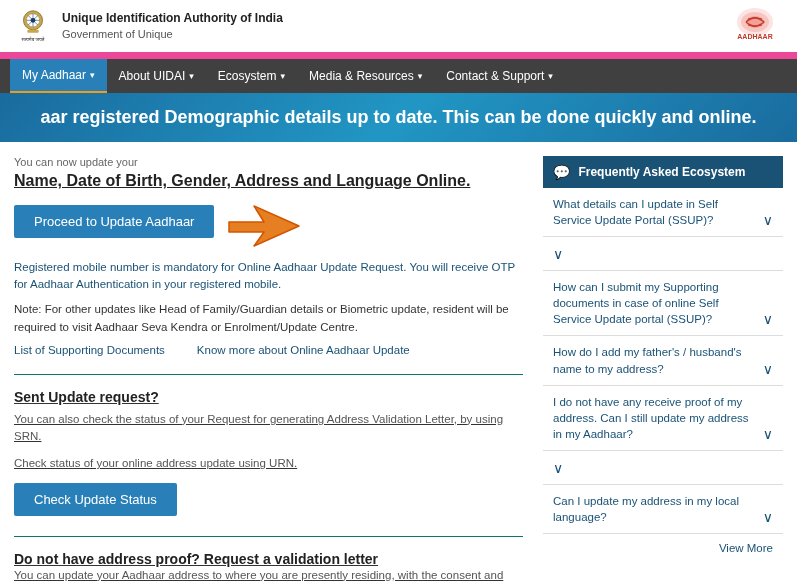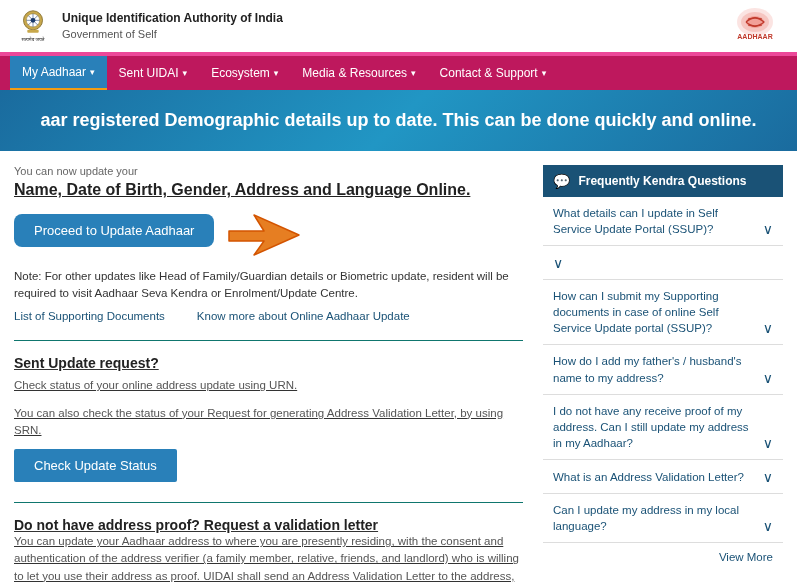--- a/index.html
+++ b/index.html
@@ -1,43 +1,43 @@
 <!DOCTYPE html>
 <html><head>
   <meta charset="utf-8">
   <style>
     * { margin: 0; padding: 0; box-sizing: border-box; }
     body { font-family: Arial, sans-serif; font-size: 13px; color: #333; width: 797px; overflow-x: hidden; background: #fff; }
 
     
-    .header { display: flex; align-items: center; justify-content: space-between; padding: 6px 14px; background: #fff; border-bottom: 4px solid #ec4899; }
+    .header { display: flex; align-items: center; justify-content: space-between; padding: 6px 14px; background: #fff; border-bottom: 7px solid #ec4899; }
     .header-left { display: flex; align-items: center; gap: 10px; }
     .header-title { font-size: 11px; color: #555; line-height: 1.4; }
     .header-title strong { font-size: 12px; color: #222; }
 
     
-    .nav { background: #be185d; display: flex; align-items: center; padding: 0 10px; height: 34px; }
+    .nav { background: #404040; display: flex; align-items: center; padding: 0 10px; height: 34px; }
     .nav-item { color: #fff; font-size: 12px; padding: 0 12px; height: 34px; display: flex; align-items: center; cursor: pointer; white-space: nowrap; gap: 4px; }
     .nav-item:hover, .nav-item.active { background: #2980b9; }
     .nav-item.active { background: #2980b9; border-bottom: 2px solid #f39c12; }
     .nav-arrow { font-size: 9px; }
 
     
-    .hero { background: linear-gradient(135deg, #1a6b9e 0%, #2196c4 50%, #1a6b9e 100%); color: #fff; padding: 20px 20px; font-size: 18px; font-weight: bold; text-align: center; white-space: nowrap; overflow: hidden; }
+    .hero { background: linear-gradient(135deg, #1a6b9e 0%, #2196c4 50%, #1a6b9e 100%); color: #fff; padding: 14px 20px; font-size: 18px; font-weight: bold; text-align: center; white-space: nowrap; overflow: hidden; }
 
     
     .main { display: flex; gap: 0; padding: 14px; }
     .left-col { flex: 1; padding-right: 20px; }
     .right-col { width: 240px; flex-shrink: 0; }
 
     
     .update-label { font-size: 11px; color: #666; margin-bottom: 3px; }
     .update-title { font-size: 16px; font-weight: bold; color: #222; margin-bottom: 12px; line-height: 1.3; text-decoration: underline; }
 
-    .btn-proceed { background: #2980b9; color: #fff; border: none; padding: 9px 20px; font-size: 13px; cursor: pointer; border-radius: 8px; margin-bottom: 10px; display: inline-block; }
+    .btn-proceed { background: #2980b9; color: #fff; border: none; padding: 9px 20px; font-size: 13px; cursor: pointer; border-radius: 2px; margin-bottom: 10px; display: inline-block; }
 
     .info-text { font-size: 11.5px; color: #1a5276; line-height: 1.5; margin-bottom: 8px; }
     .note-text { font-size: 11.5px; color: #333; line-height: 1.5; margin-bottom: 8px; }
     .note-text a, .links a { color: #1a5276; text-decoration: none; font-size: 11.5px; }
     .links { margin-bottom: 18px; display: flex; gap: 32px; }
 
     .section-divider { border-top: 1px solid #0f766e; padding-top: 14px; margin-bottom: 8px; text-decoration: underline; }
     .section-title { font-size: 14px; font-weight: bold; color: #222; margin-bottom: 6px; }
     .section-desc { font-size: 11.5px; color: #555; line-height: 1.5; margin-bottom: 10px; }
 
@@ -75,21 +75,21 @@
       <line x1="20" y1="7" x2="20" y2="21" stroke="#1a3a6b" stroke-width="0.6"></line>
       <line x1="13" y1="14" x2="27" y2="14" stroke="#1a3a6b" stroke-width="0.6"></line>
       <line x1="15" y1="9" x2="25" y2="19" stroke="#1a3a6b" stroke-width="0.6"></line>
       <line x1="25" y1="9" x2="15" y2="19" stroke="#1a3a6b" stroke-width="0.6"></line>
 
       <rect x="14" y="24" width="12" height="3" rx="1" fill="#c8a84b"></rect>
       <text x="20" y="36" text-anchor="middle" font-size="5" fill="#333" font-family="serif">सत्यमेव जयते</text>
     </svg>
     <div class="header-title">
       <strong>Unique Identification Authority of India</strong><br>
-      <span>Government of Self</span>
+      <span>Government of Unique</span>
     </div>
   </div>
 
   <svg width="55" height="40" viewBox="0 0 55 40" xmlns="http://www.w3.org/2000/svg">
     <rect width="55" height="40" rx="3" fill="#fff"></rect>
     <ellipse cx="27" cy="16" rx="18" ry="14" fill="#e74c3c" opacity="0.15"></ellipse>
     <ellipse cx="27" cy="16" rx="14" ry="10" fill="#e74c3c" opacity="0.2"></ellipse>
     <ellipse cx="27" cy="16" rx="9" ry="6" fill="#e74c3c" opacity="0.3"></ellipse>
 
     <path d="M 18 16 Q 27 8 36 16 Q 27 24 18 16" fill="none" stroke="#c0392b" stroke-width="1.2"></path>
@@ -98,21 +98,21 @@
     <text x="27" y="33" text-anchor="middle" font-size="7" fill="#c0392b" font-weight="bold" font-family="Arial">AADHAAR</text>
   </svg>
 </div>
 
 <nav class="nav">
   <div class="nav-item active">
     <span>My Aadhaar</span>
     <span class="nav-arrow">▾</span>
   </div>
   <div class="nav-item">
-    <span>Sent UIDAI</span>
+    <span>About UIDAI</span>
     <span class="nav-arrow">▾</span>
   </div>
   <div class="nav-item">
     <span>Ecosystem</span>
     <span class="nav-arrow">▾</span>
   </div>
   <div class="nav-item">
     <span>Media &amp; Resources</span>
     <span class="nav-arrow">▾</span>
   </div>
@@ -133,45 +133,46 @@
     <p class="update-title">Name, Date of Birth, Gender, Address and Language Online.</p>
 
     <div class="proceed-row">
       <button class="btn-proceed">Proceed to Update Aadhaar</button>
 
       <svg width="80" height="45" viewBox="0 0 80 45" xmlns="http://www.w3.org/2000/svg">
         <polygon points="75,22 30,2 40,18 5,18 5,28 40,28 30,42" fill="#e67e22" stroke="#d35400" stroke-width="1.5" stroke-linejoin="round"></polygon>
       </svg>
     </div>
 
+    <p class="info-text">Registered mobile number is mandatory for Online Aadhaar Update Request. You will receive OTP for Aadhaar Authentication in your registered mobile.</p>
     <p class="note-text">Note: For other updates like Head of Family/Guardian details or Biometric update, resident will be required to visit Aadhaar Seva Kendra or Enrolment/Update Centre.</p>
 
     <div class="links">
       <a href="#">List of Supporting Documents</a>
       <a href="#">Know more about Online Aadhaar Update</a>
     </div>
 
     <div class="section-divider">
       <p class="section-title">Sent Update request?</p>
+      <p class="section-desc">You can also check the status of your Request for generating Address Validation Letter, by using SRN.</p>
       <p class="section-desc">Check status of your online address update using URN.</p>
-      <p class="section-desc">You can also check the status of your Request for generating Address Validation Letter, by using SRN.</p>
       <button class="btn-check">Check Update Status</button>
     </div>
 
     <div class="section-divider">
       <p class="section-title2">Do not have address proof? Request a validation letter</p>
       <p class="section-desc2">You can update your Aadhaar address to where you are presently residing, with the consent and authentication of the address verifier (a family member, relative, friends, and landlord) who is willing to let you use their address as proof. UIDAI shall send an Address Validation Letter to the address, which could be used for online update.</p>
 
     </div>
   </div>
 
   <div class="right-col">
     <div class="faq-header">
       <span class="faq-icon">💬</span>
-      <span>Frequently Kendra Questions</span>
+      <span>Frequently Asked Ecosystem</span>
     </div>
 
     <div class="faq-item">
       <span class="faq-question">What details can I update in Self Service Update Portal (SSUP)?</span>
       <span class="faq-chevron">∨</span>
     </div>
     <div class="faq-item">
       <span class="faq-chevron">∨</span>
     </div>
     <div class="faq-item">
@@ -180,21 +181,20 @@
     </div>
     <div class="faq-item">
       <span class="faq-question">How do I add my father's / husband's name to my address?</span>
       <span class="faq-chevron">∨</span>
     </div>
     <div class="faq-item">
       <span class="faq-question">I do not have any receive proof of my address. Can I still update my address in my Aadhaar?</span>
       <span class="faq-chevron">∨</span>
     </div>
     <div class="faq-item">
-      <span class="faq-question">What is an Address Validation Letter?</span>
       <span class="faq-chevron">∨</span>
     </div>
     <div class="faq-item">
       <span class="faq-question">Can I update my address in my local language?</span>
       <span class="faq-chevron">∨</span>
     </div>
 
     <div class="view-more">
       <a href="#">View More</a>
     </div>

